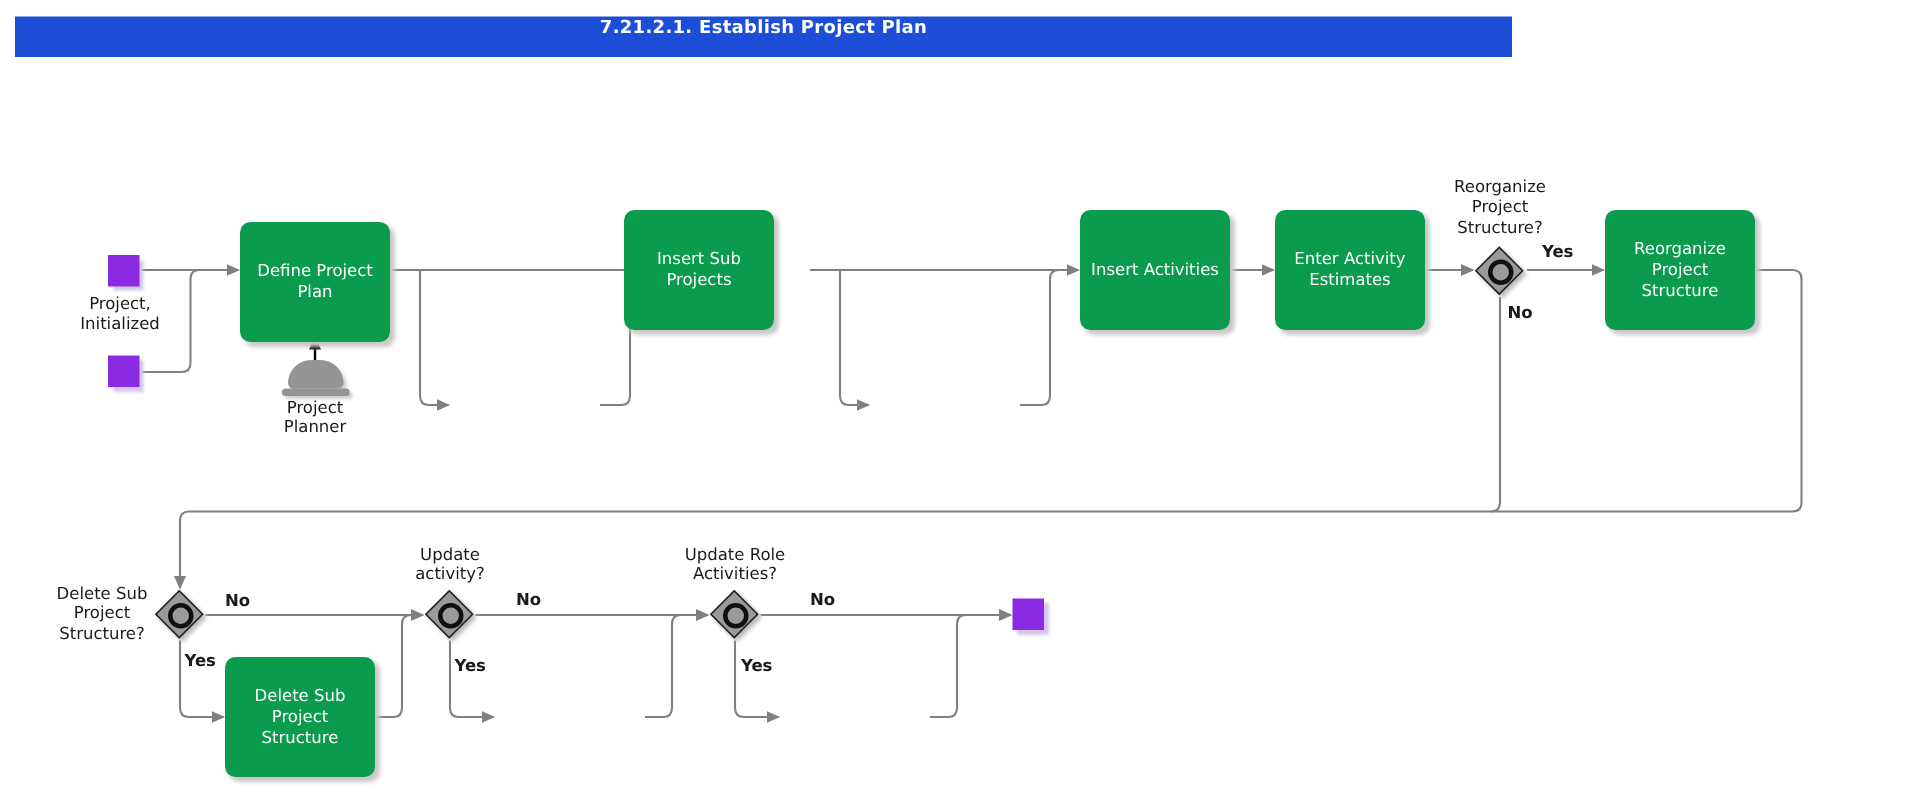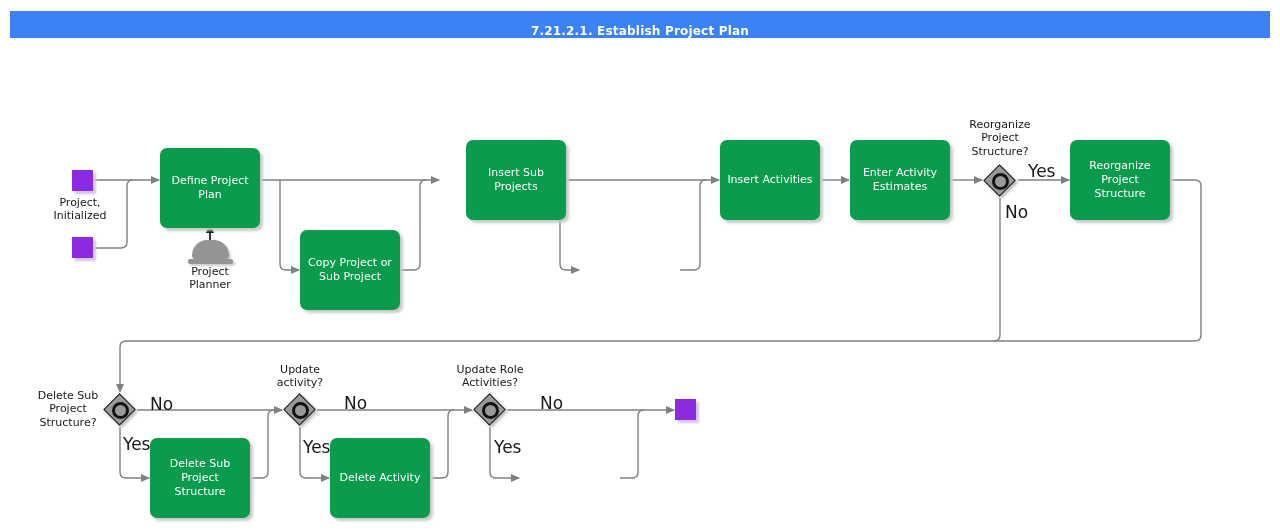--- a/index.html
+++ b/index.html
@@ -1,40 +1,40 @@
 <!DOCTYPE html>
 <html><head>
 <meta charset="utf-8">
 <style>
   html,body{margin:0;padding:0;background:#fff;}
   .canvas{
     position:relative;width:1280px;height:530px;background:#ffffff;
     font-family:"DejaVu Sans","Liberation Sans",sans-serif;overflow:hidden;
   }
   .titlebar{
-    position:absolute;left:10px;top:11px;width:1260px;height:27px;
-    background:#3b82f6;display:flex;align-items:flex-end;justify-content:center;
+    position:absolute;left:10px;top:11px;width:998px;height:27px;
+    background:#1d4ed8;display:flex;align-items:flex-start;justify-content:center;
   }
   .titlebar span{color:#fff;font-size:12px;font-weight:bold;letter-spacing:.2px;}
   svg.conn{position:absolute;left:0;top:0;}
   .task{
     position:absolute;width:100px;height:80px;background:#0a9b4d;border-radius:7px;
     box-shadow:3px 3px 3px #c9c9c9;color:#ffffff;display:flex;align-items:center;
     justify-content:center;text-align:center;font-size:11px;line-height:1.25;
     white-space:pre-line;padding:1px;box-sizing:border-box;
   }
   .event{
     position:absolute;width:21px;height:21px;background:#8a2be2;
     box-shadow:3px 3px 2px #d6c5ef;
   }
   .lbl{
     position:absolute;font-size:11px;color:#1a1a1a;text-align:center;
     line-height:1.22;white-space:pre-line;
   }
-  .yn{position:absolute;font-size:17px;color:#1a1a1a;}
+  .yn{position:absolute;font-size:11px;color:#1a1a1a;font-weight:bold;}
   .gw{position:absolute;width:34px;height:34px;filter:drop-shadow(2px 2px 1.5px #b9b9b9);}
   .gw-d{
     position:absolute;left:5px;top:5px;width:21px;height:21px;background:#9a9a9a;
     border:1.5px solid #222;transform:rotate(45deg);
   }
   .gw-ring{
     position:absolute;left:50%;top:50%;width:11px;height:11px;margin:-8.5px 0 0 -8.5px;
     border:3px solid #101010;border-radius:50%;background:transparent;
   }
   .actor-dome{
@@ -93,34 +93,31 @@
 
   <div class="event" style="left:72px;top:170px"></div>
   <div class="event" style="left:72px;top:237px"></div>
   <div class="event" style="left:675px;top:399px"></div>
 
   <div class="lbl" style="left:30px;top:196px;width:100px">Project,
 Initialized</div>
 
   <div class="task" style="left:160px;top:148px"><span>Define Project
 Plan</span></div>
-  <div class="task" style="left:300px;top:230px"><span>Copy Project or
-Sub Project</span></div>
-  <div class="task" style="left:466px;top:140px"><span>Insert Sub
+  <div class="task" style="left:416px;top:140px"><span>Insert Sub
 Projects</span></div>
   <div class="task" style="left:850px;top:140px"><span>Enter Activity
 Estimates</span></div>
   <div class="task" style="left:720px;top:140px"><span>Insert Activities</span></div>
   <div class="task" style="left:1070px;top:140px"><span>Reorganize
 Project
 Structure</span></div>
   <div class="task" style="left:150px;top:438px"><span>Delete Sub
 Project
 Structure</span></div>
-  <div class="task" style="left:330px;top:438px"><span>Delete Activity</span></div>
 
   <div class="gw" style="left:983px;top:164px">
     <div class="gw-d"></div>
     <div class="gw-ring"></div>
   </div>
   <div class="gw" style="left:103px;top:393px">
     <div class="gw-d"></div>
     <div class="gw-ring"></div>
   </div>
   <div class="gw" style="left:283px;top:393px">

